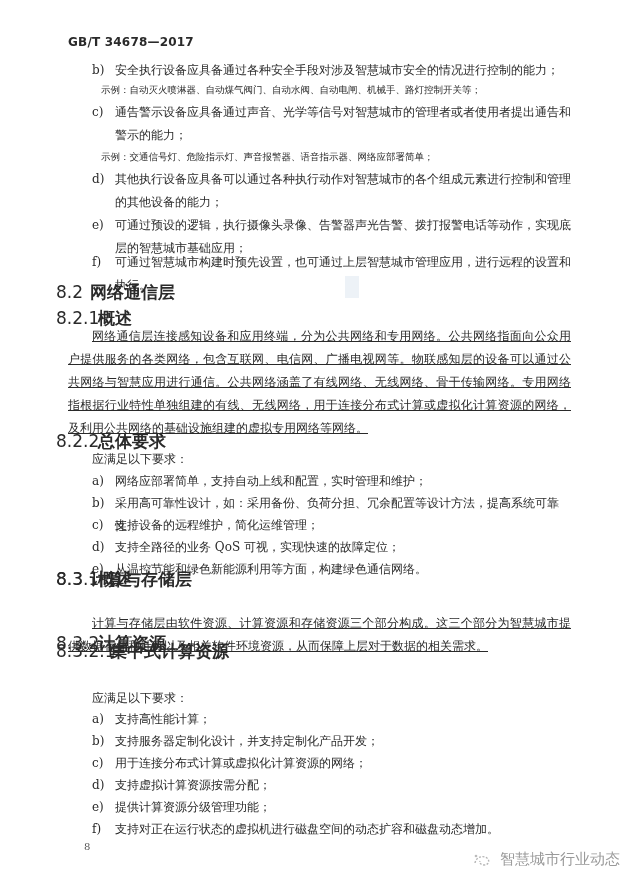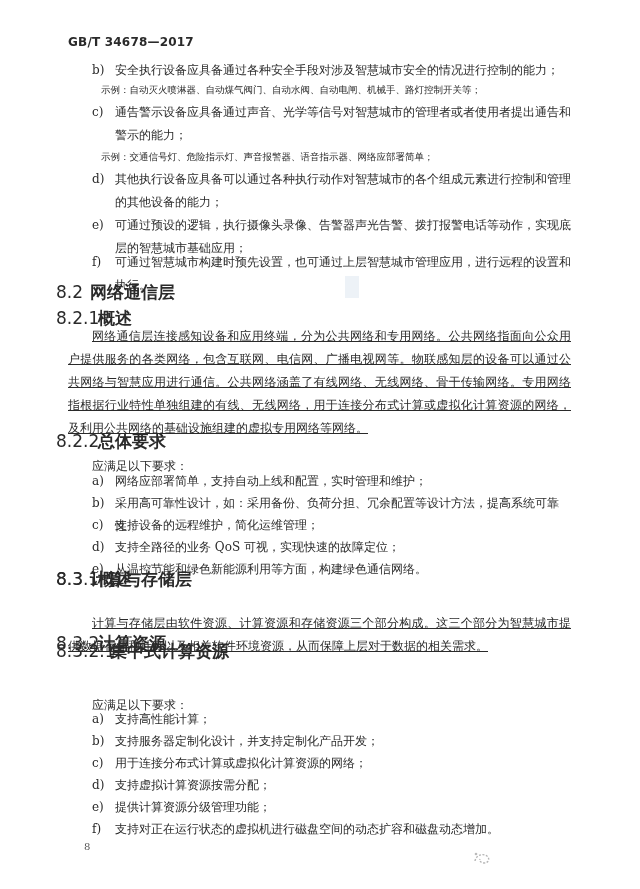--- a/index.html
+++ b/index.html
@@ -27,21 +27,21 @@
     position: absolute; left: 56px; font-size: 17px; font-weight: bold;
     font-family: "DejaVu Sans", "Liberation Sans", sans-serif;
   }
   .heading .num { font-weight: normal; display: inline-block; }
   .para {
     position: absolute; left: 68px; width: 503px;
     font-size: 12px; line-height: 23px; text-indent: 24px;
     text-align: justify;
     text-decoration: underline;
   }
-  .lead { position: absolute; left: 92px; font-size: 12px; margin-top: 7px; }
+  .lead { position: absolute; left: 92px; font-size: 12px; }
   .page-num { position: absolute; left: 84px; top: 841px; font-size: 10px; color: #555; }
   .watermark {
     position: absolute; left: 472px; top: 850px; font-size: 15px; color: #9a9a9a;
     font-family: "DejaVu Sans", "Liberation Sans", sans-serif;
     display: flex; align-items: center; gap: 6px;
   }
   .watermark svg { display: block; }
   .smudge { position: absolute; left: 345px; top: 276px; width: 14px; height: 22px; background: #e6ecf4; opacity: .7; }
 </style>
 </head>
@@ -159,14 +159,15 @@
 
   <div class="page-num">8</div>
 
   <div class="watermark">
     <span>
       <svg width="22" height="16" viewBox="0 0 22 16">
           <path d="M3 11 C4 5 11 3 15 6 C18 8 17 13 12 13 C9 13 7 11 8 9" fill="none" stroke="#b5b5b5" stroke-width="1.4" stroke-dasharray="2 1.5"></path>
           <circle cx="4" cy="4" r="1.3" fill="#bbb"></circle>
         </svg>
     </span>
+    <span>智慧城市行业动态</span>
   </div>
 </div>
 
 </body></html>

